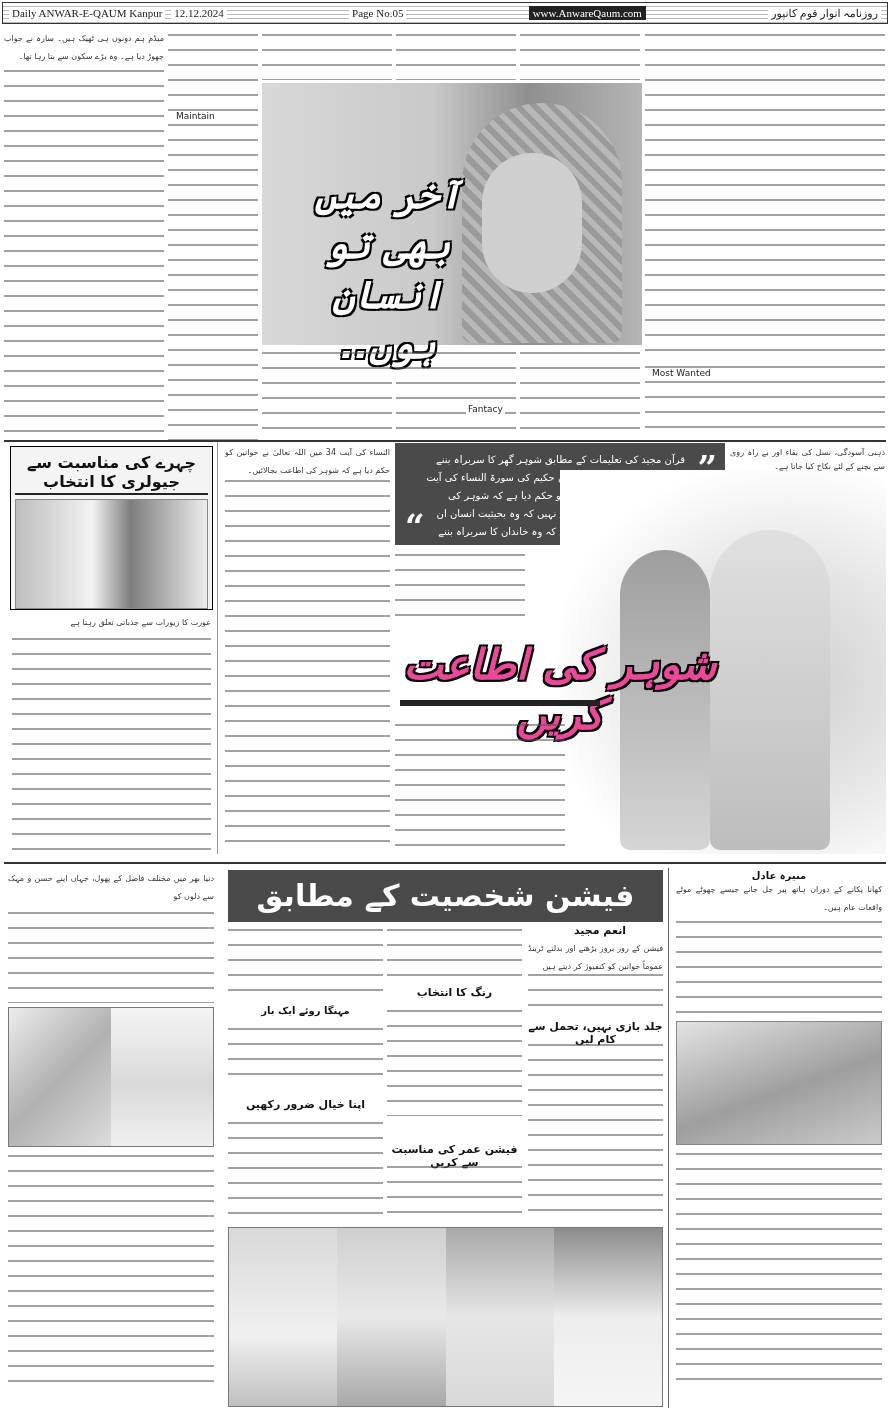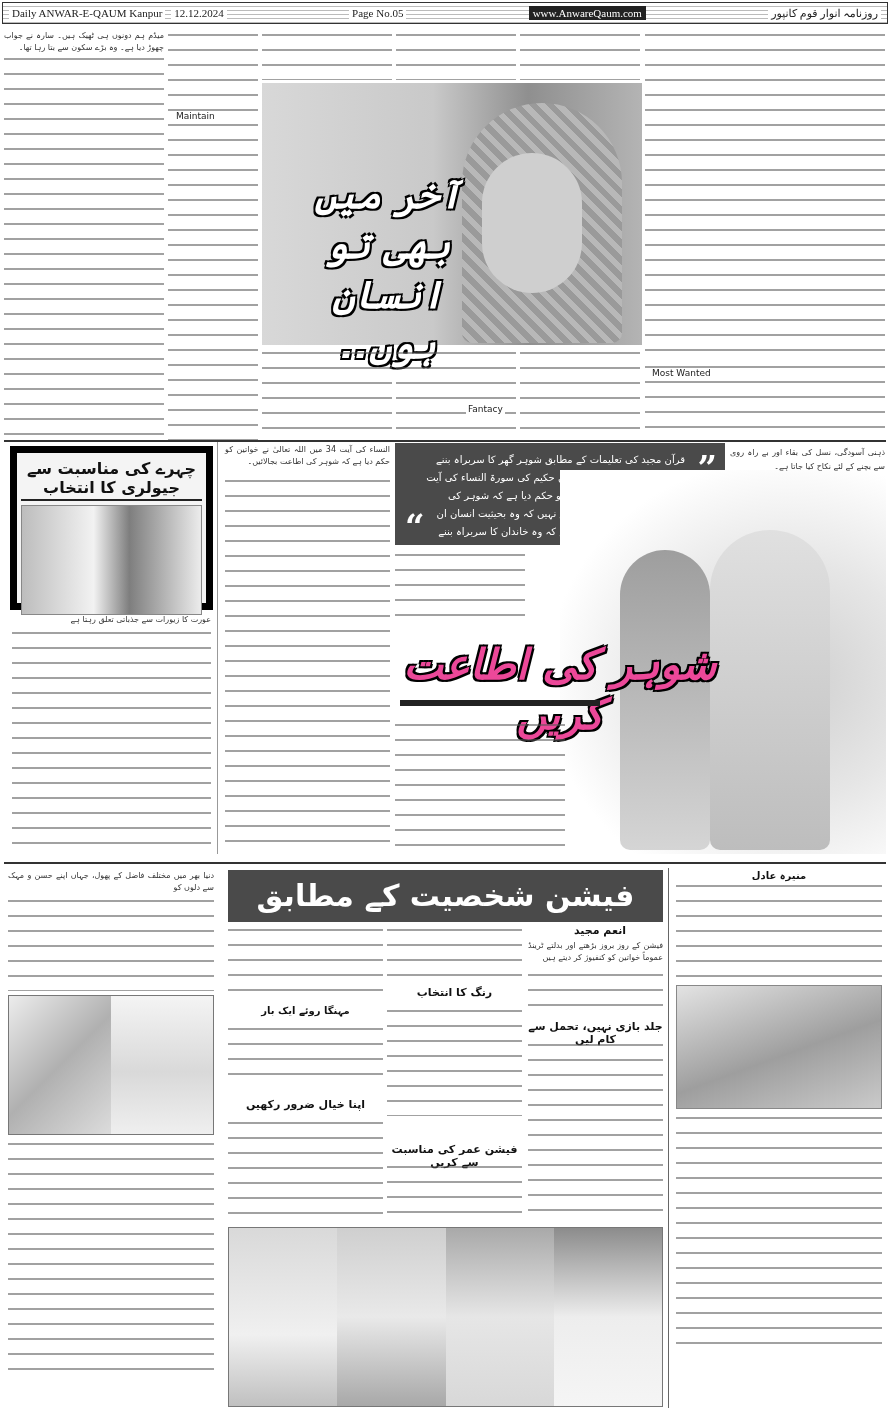--- a/index.html
+++ b/index.html
@@ -2,29 +2,29 @@
 <html><head>
 <meta charset="utf-8">
 <style>
 *{box-sizing:border-box;margin:0;padding:0}
 body{width:890px;height:1412px;background:#fff;font-family:"DejaVu Sans",sans-serif;color:#222;position:relative;overflow:hidden}
 .abs{position:absolute}
 .hdr{left:2px;top:2px;width:886px;height:22px;border:1px solid #333;display:flex;align-items:center;padding:0 6px;font-family:"Liberation Serif",serif;font-size:11px;background:repeating-linear-gradient(to bottom,#fff 0,#fff 3px,#bbb 3px,#bbb 4px)}
 .hdr span{background:#fff;padding:0 3px}
 .hdr .site{background:#222;color:#fff;padding:1px 4px}
 .hdr .spacer{flex:1}
-.urdu{direction:rtl;font-family:"DejaVu Sans",sans-serif;text-align:justify;line-height:12px;font-size:8px;color:#333}
+.urdu{direction:rtl;font-family:"DejaVu Sans",sans-serif;text-align:justify;line-height:18px;font-size:8px;color:#333}
 .txt{overflow:hidden}
 .txtlines{background:repeating-linear-gradient(to bottom,transparent 0,transparent 4px,#555 4px,#555 6px,transparent 6px,transparent 15px);opacity:.55}
 .photo{background:linear-gradient(135deg,#e8e8e8,#9a9a9a 60%,#d0d0d0);border:1px solid #888}
 .rule{background:#333}
 .title-big{font-weight:bold;direction:rtl;text-align:center;color:#111}
 .dark{background:#4a4a4a;color:#fff}
 .quote-mark{font-family:"DejaVu Serif",serif;font-weight:bold;font-size:34px;line-height:30px}
-.box{border:7px solid #000000}
+.box{border:1px solid #000000}
 .subhead{direction:rtl;text-align:center;font-weight:bold;font-size:13px;color:#111}
 </style>
 </head>
 <body>
 
 <div class="abs hdr">
   <span>Daily ANWAR-E-QAUM Kanpur</span>
   <span style="margin-left:6px">12.12.2024</span>
   <div class="spacer"></div>
   <span>Page No.05</span>
@@ -121,16 +121,17 @@
   <div style="flex:1;background:linear-gradient(#d9d9d9,#f0f0f0 60%,#c0c0c0)"></div>
   <div style="flex:1;background:linear-gradient(#cfcfcf,#e9e9e9 50%,#a8a8a8)"></div>
   <div style="flex:1;background:linear-gradient(#a9a9a9,#e6e6e6 50%,#d8d8d8)"></div>
   <div style="flex:1;background:linear-gradient(#8c8c8c,#ededed 50%,#f5f5f5)"></div>
 </div>
 
 <div class="abs" style="left:668px;top:868px;width:1px;height:540px;background:#666"></div>
 
 <div class="abs" style="left:672px;top:868px;width:214px;height:540px">
   <div class="subhead" style="font-size:10px;font-weight:bold;margin-top:2px">منیرہ عادل</div>
+  <div class="urdu" style="padding:0 4px;font-size:8px">کھانا پکانے کے دوران ہاتھ پیر جل جانے جیسے چھوٹے موٹے واقعات عام ہیں۔</div>
   <div class="txtlines" style="height:100px;margin:0 4px"></div>
   <div class="photo" style="height:124px;margin:4px;background:linear-gradient(160deg,#e3e3e3,#9e9e9e 55%,#cacaca)"></div>
   <div class="txtlines" style="height:240px;margin:0 4px"></div>
 </div>
 
 </body></html>

